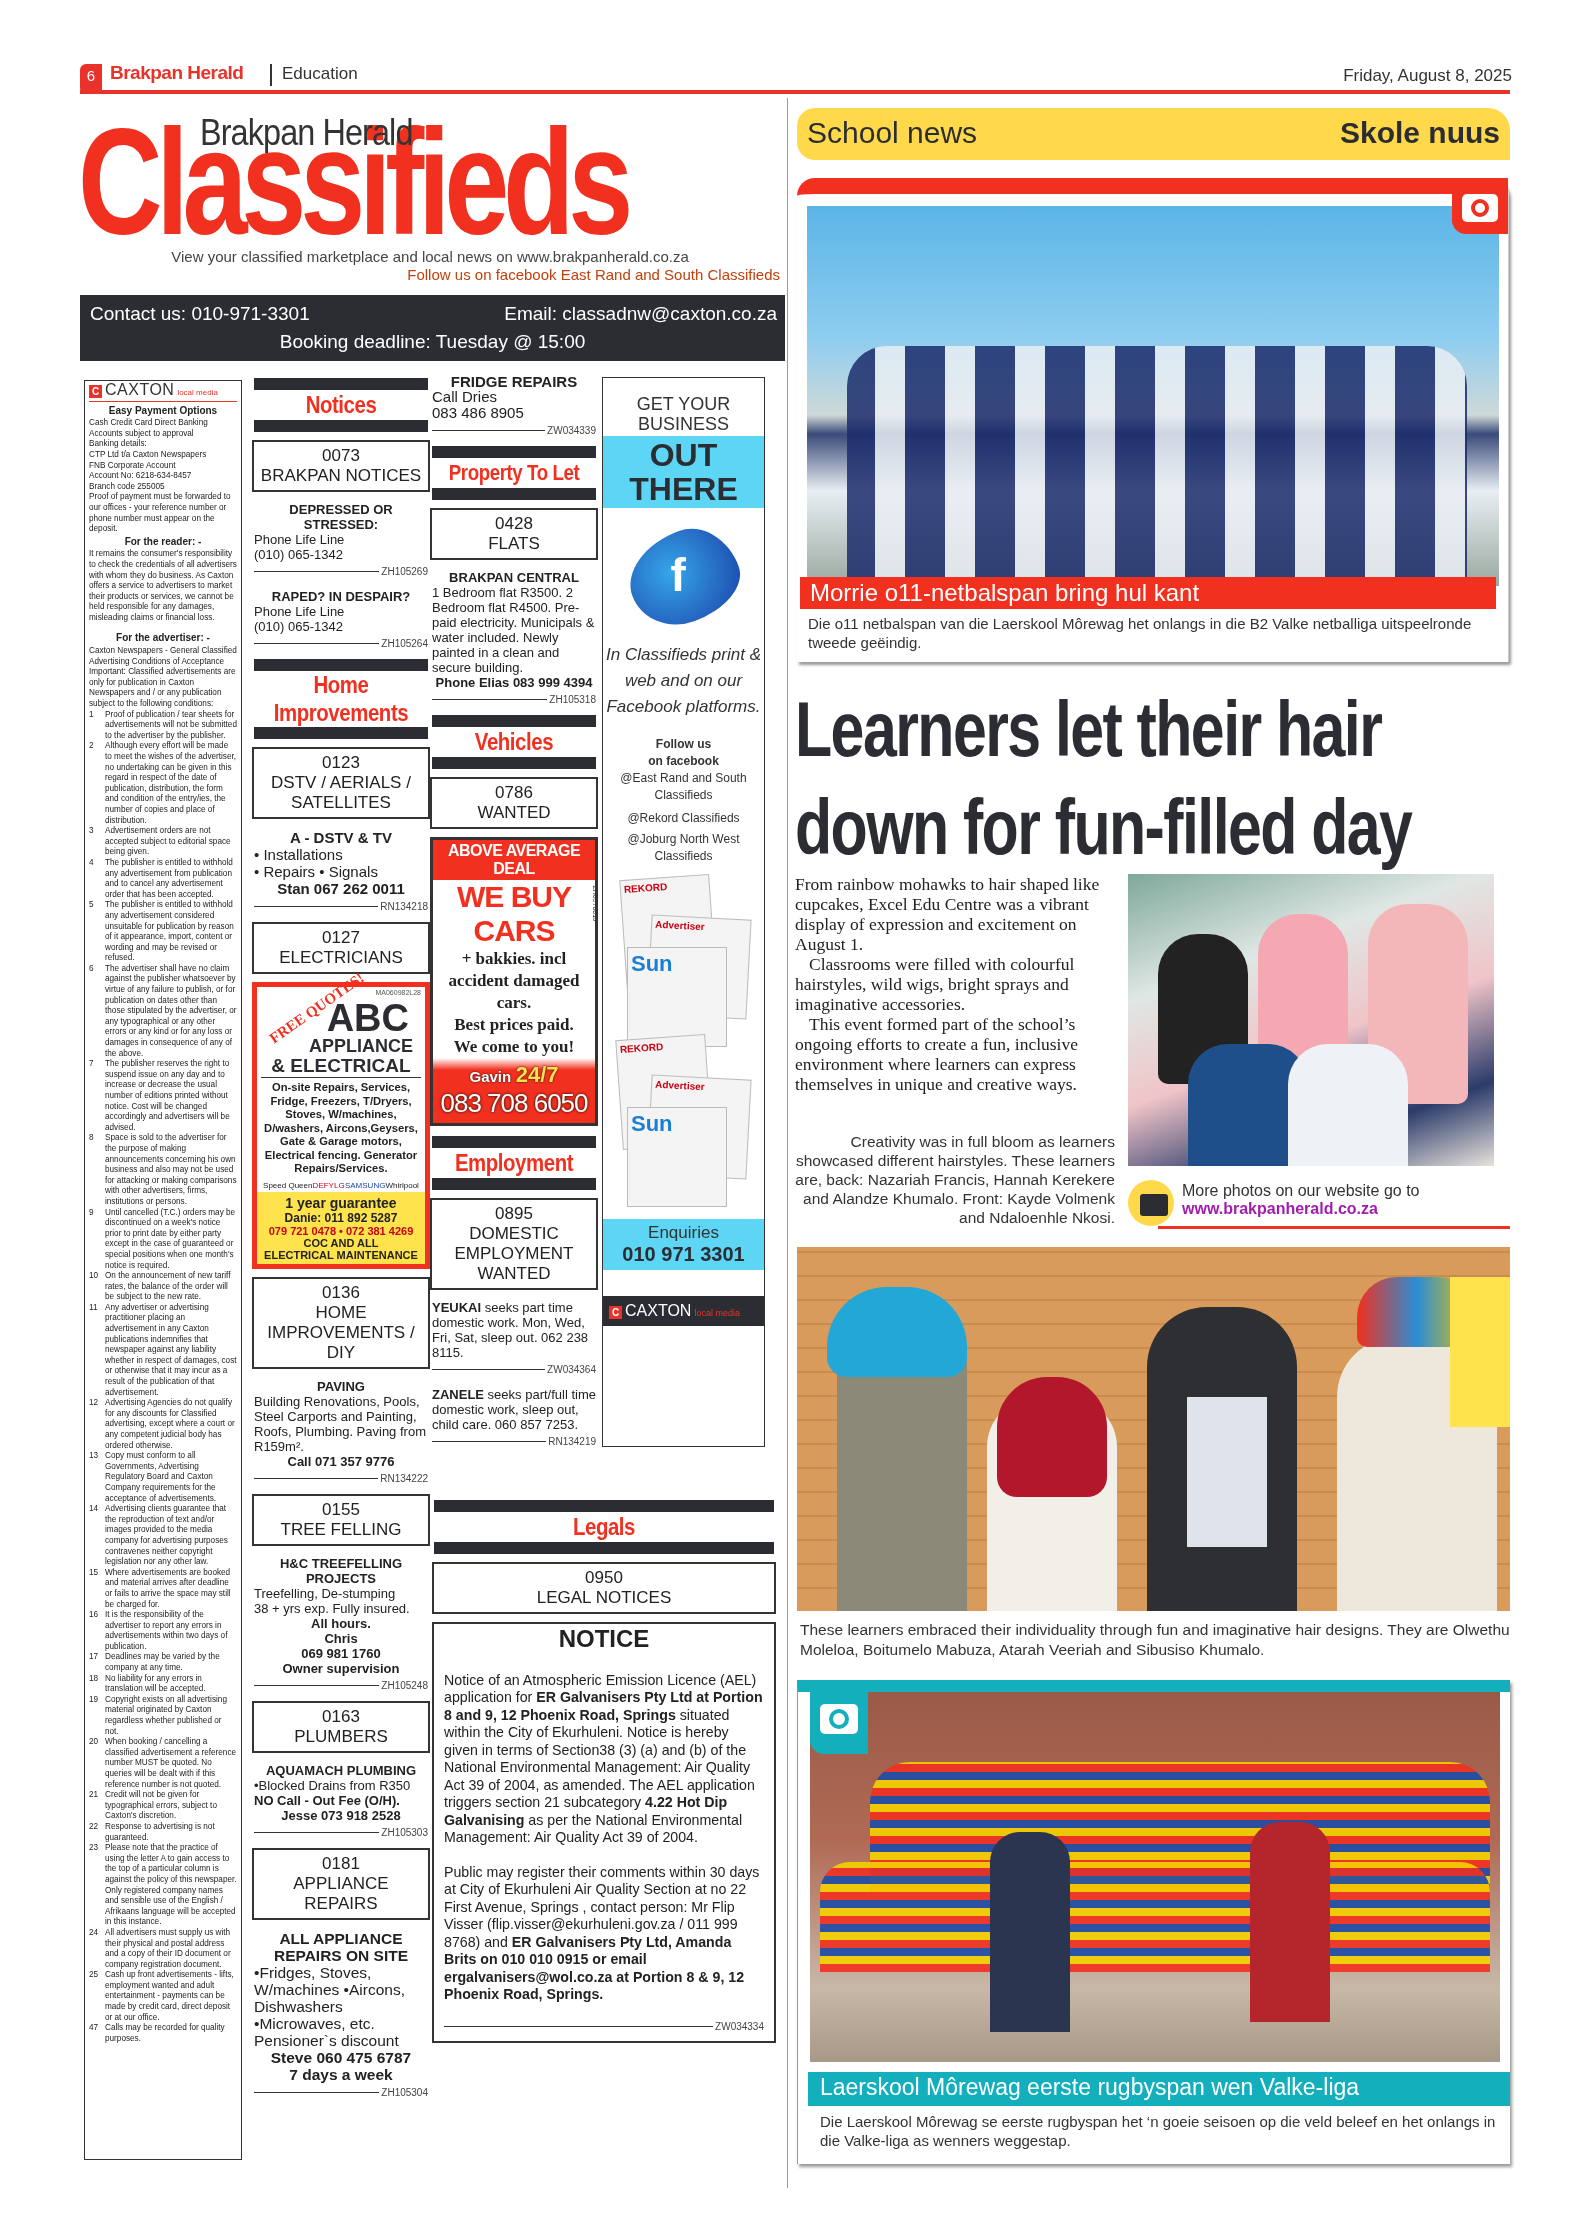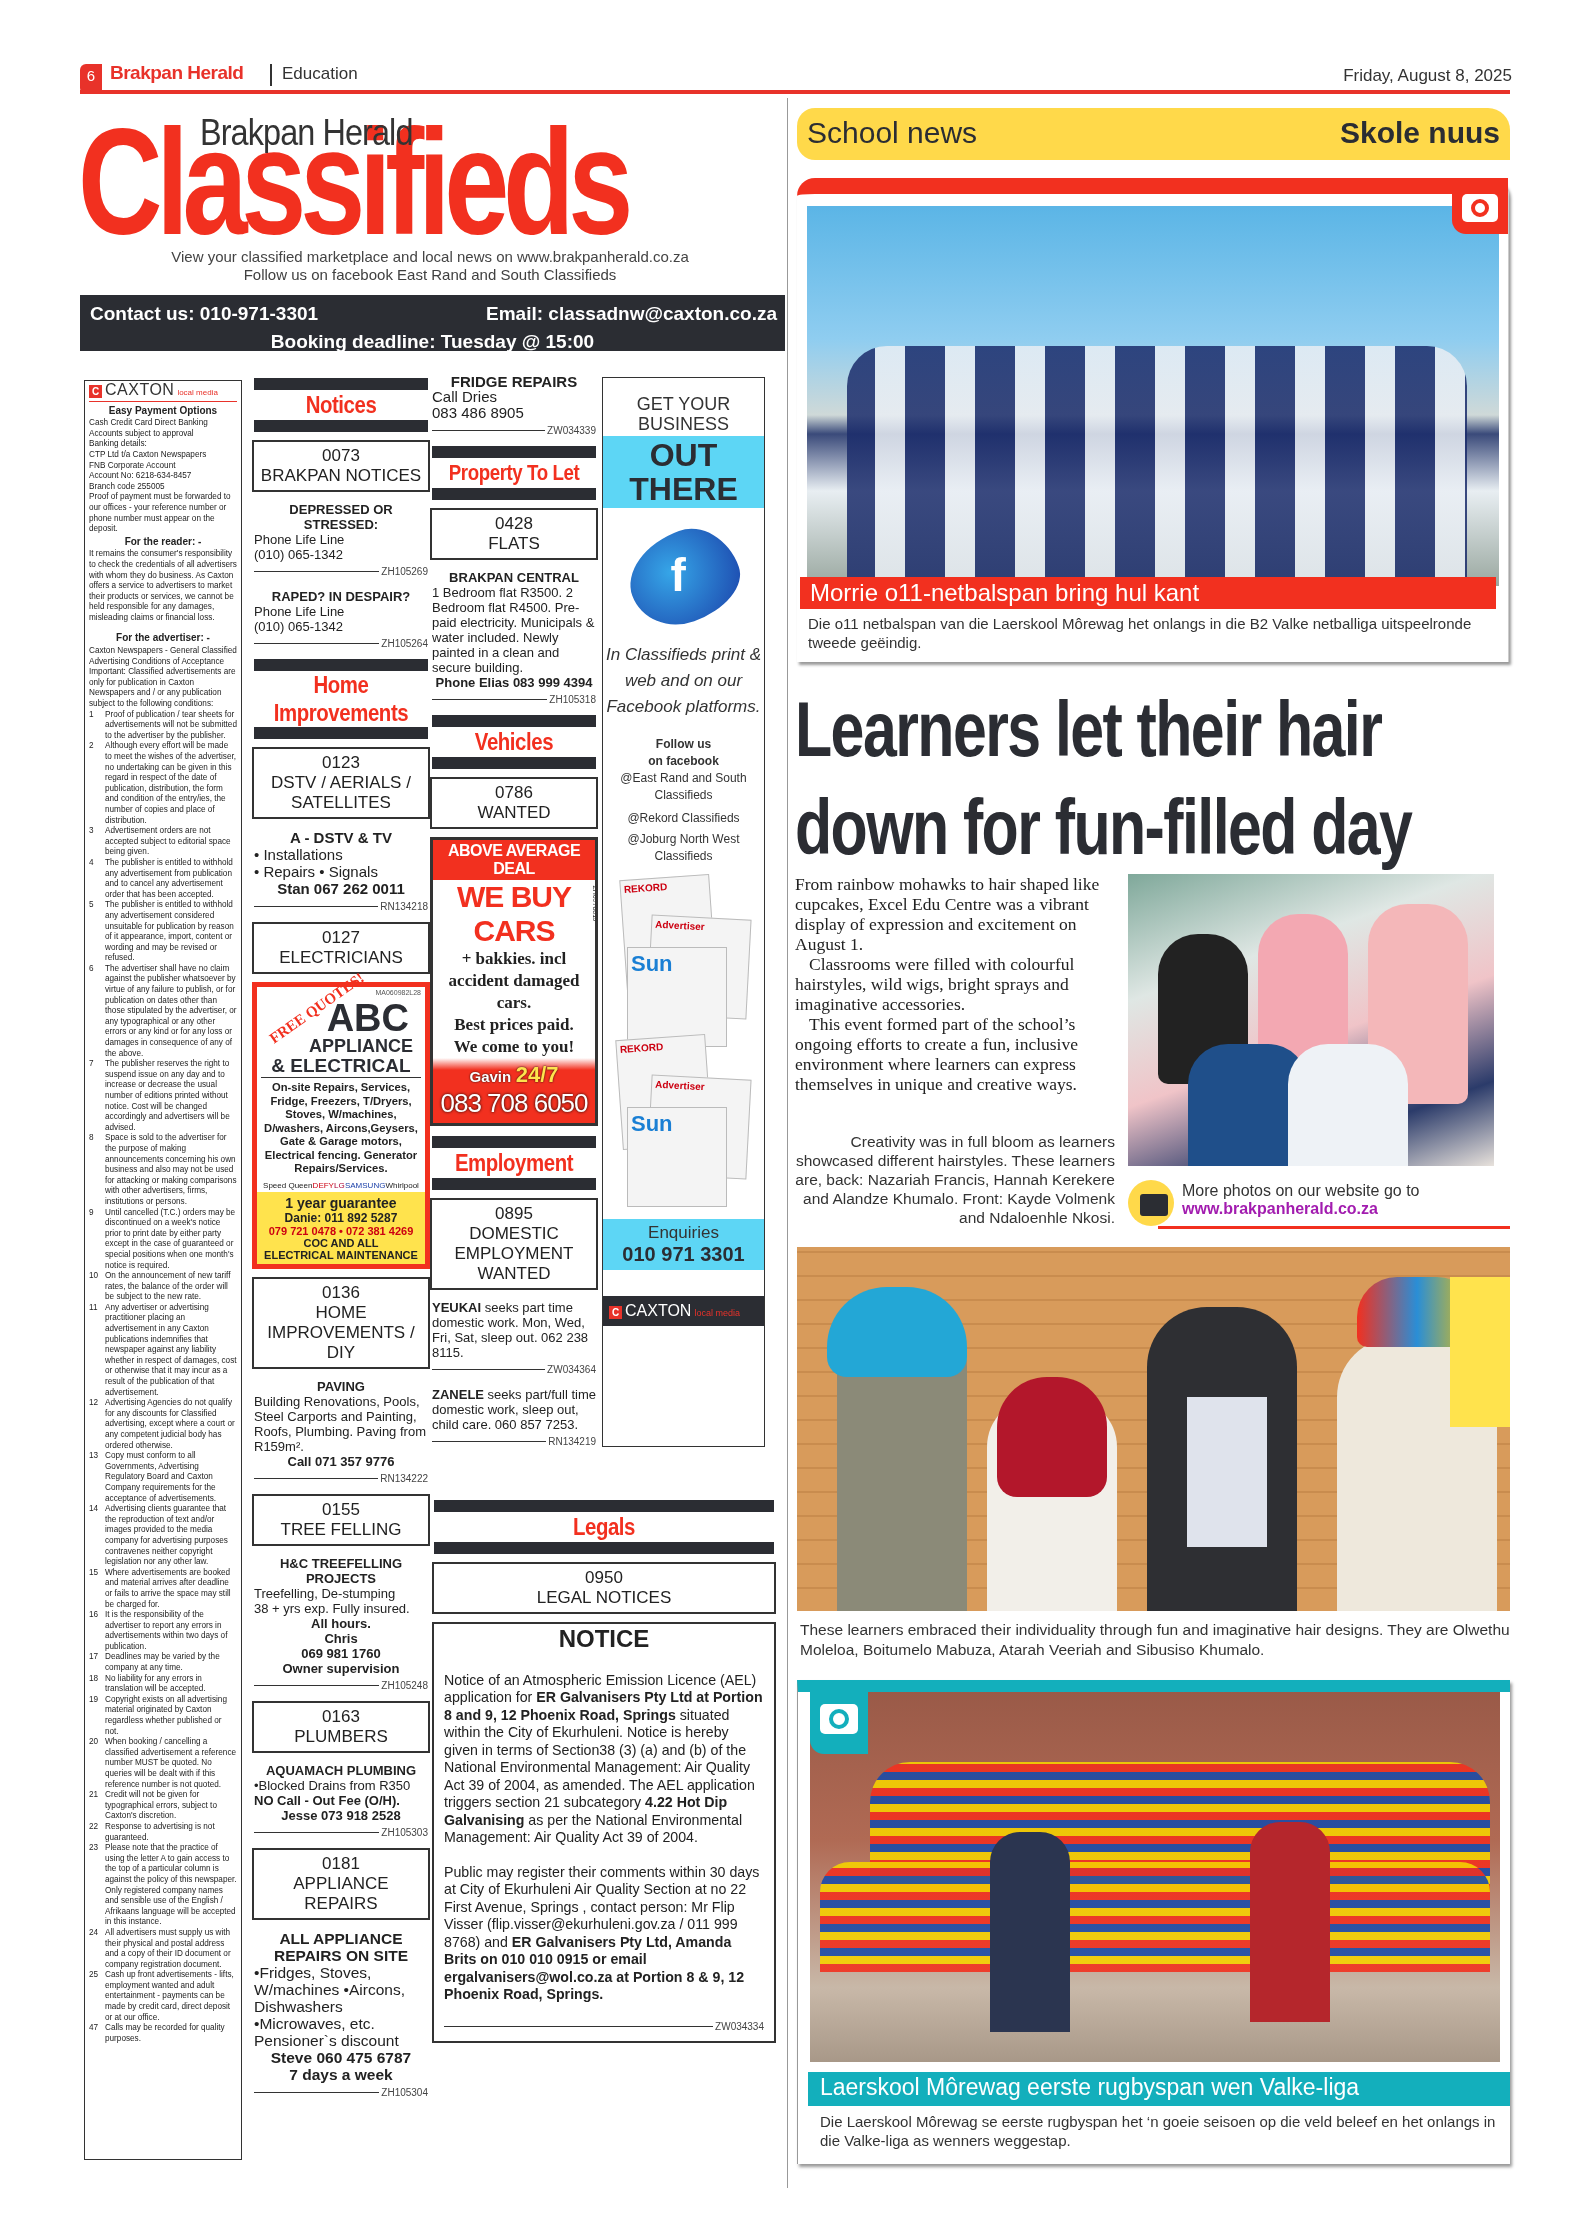--- a/index.html
+++ b/index.html
@@ -10,22 +10,22 @@
 #topbar{left:80px;top:64px;width:1430px;height:30px;border-bottom:4px solid #e8322a}
 #pgnum{left:80px;top:64px;width:22px;height:30px;background:#e8322a;color:#fff;font-size:15px;text-align:center;line-height:24px;border-radius:6px 0 0 6px}
 #paper{left:110px;top:62px;font-size:19px;font-weight:bold;color:#e8322a;font-family:"Liberation Sans",sans-serif;letter-spacing:-0.5px}
 #sep{left:270px;top:64px;width:2px;height:22px;background:#333}
 #section{left:282px;top:64px;font-size:17px;color:#333}
 #date{right:60px;top:66px;font-size:17px;color:#333}
 
 #mast-herald{left:200px;top:112px;font-size:36px;color:#333;letter-spacing:-1px;transform:scaleX(.9);transform-origin:left}
 #mast-title{left:78px;top:112px;width:700px;font-size:150px;font-weight:bold;color:#f2301f;line-height:140px;letter-spacing:-8px;transform:scaleX(.78);transform-origin:left;font-family:"Liberation Sans",sans-serif}
 #mast-sub1{left:80px;top:248px;width:700px;text-align:center;font-size:15px;color:#444}
-#mast-sub2{left:80px;top:266px;width:700px;text-align:center;font-size:15px;color:#404040}
-#contactbar{left:80px;top:295px;width:705px;height:56px;background:#2b2d33;color:#fff;font-weight:bold}
+#mast-sub2{left:80px;top:266px;width:700px;text-align:right;font-size:15px;color:#c2410c}
+#contactbar{left:80px;top:295px;width:705px;height:66px;background:#2b2d33;color:#fff;font-weight:normal}
 #contact-phone{left:10px;top:8px;font-size:19px}
 #contact-email{right:8px;top:8px;font-size:19px}
 #contact-deadline{left:0;top:36px;width:100%;text-align:center;font-size:19px}
 
 #terms{left:84px;top:380px;width:158px;height:1780px;border:1.5px solid #333;padding:4px 4px;font-size:8.2px;line-height:10.6px;font-family:"Liberation Sans",sans-serif;color:#222;overflow:hidden}
 .caxlogo{display:flex;align-items:baseline;gap:3px;border-bottom:1.5px solid #e8322a;padding-bottom:2px;margin-bottom:4px}
 .caxlogo .c{width:13px;height:13px;background:#e8322a;color:#fff;font-weight:bold;font-size:10px;text-align:center;line-height:13px}
 .caxlogo .name{font-size:16px;letter-spacing:.5px;color:#333}
 .caxlogo .lm{font-size:8px;color:#e8322a}
 #terms h4{text-align:center;font-size:10px;margin:2px 0}

